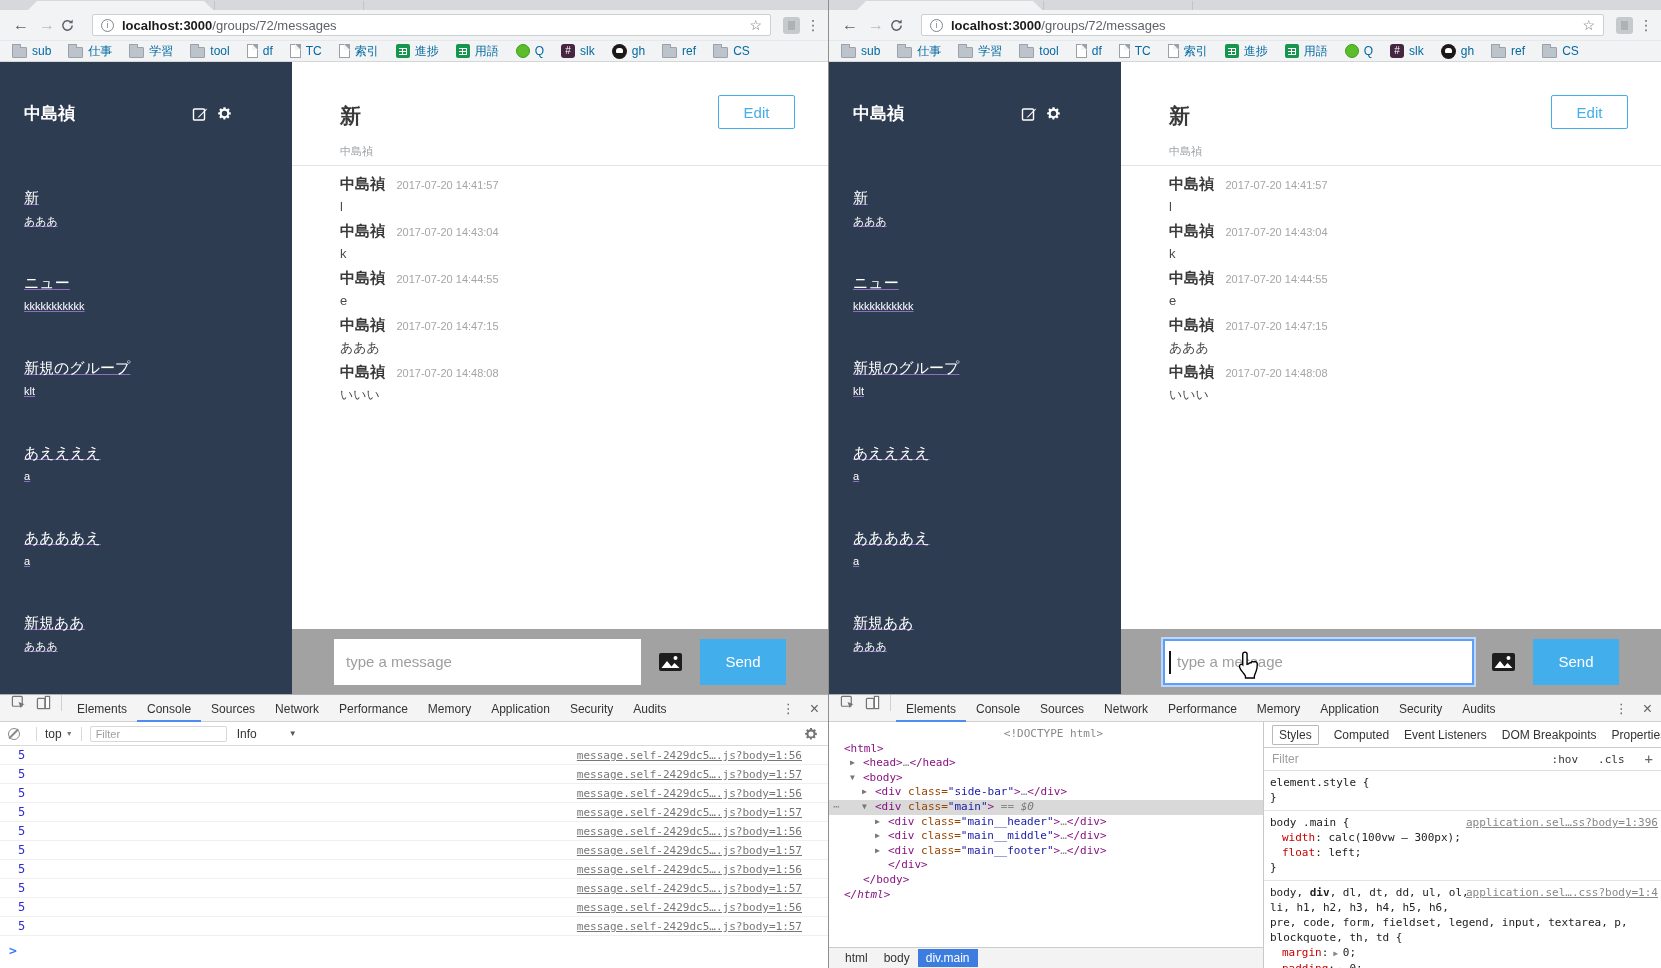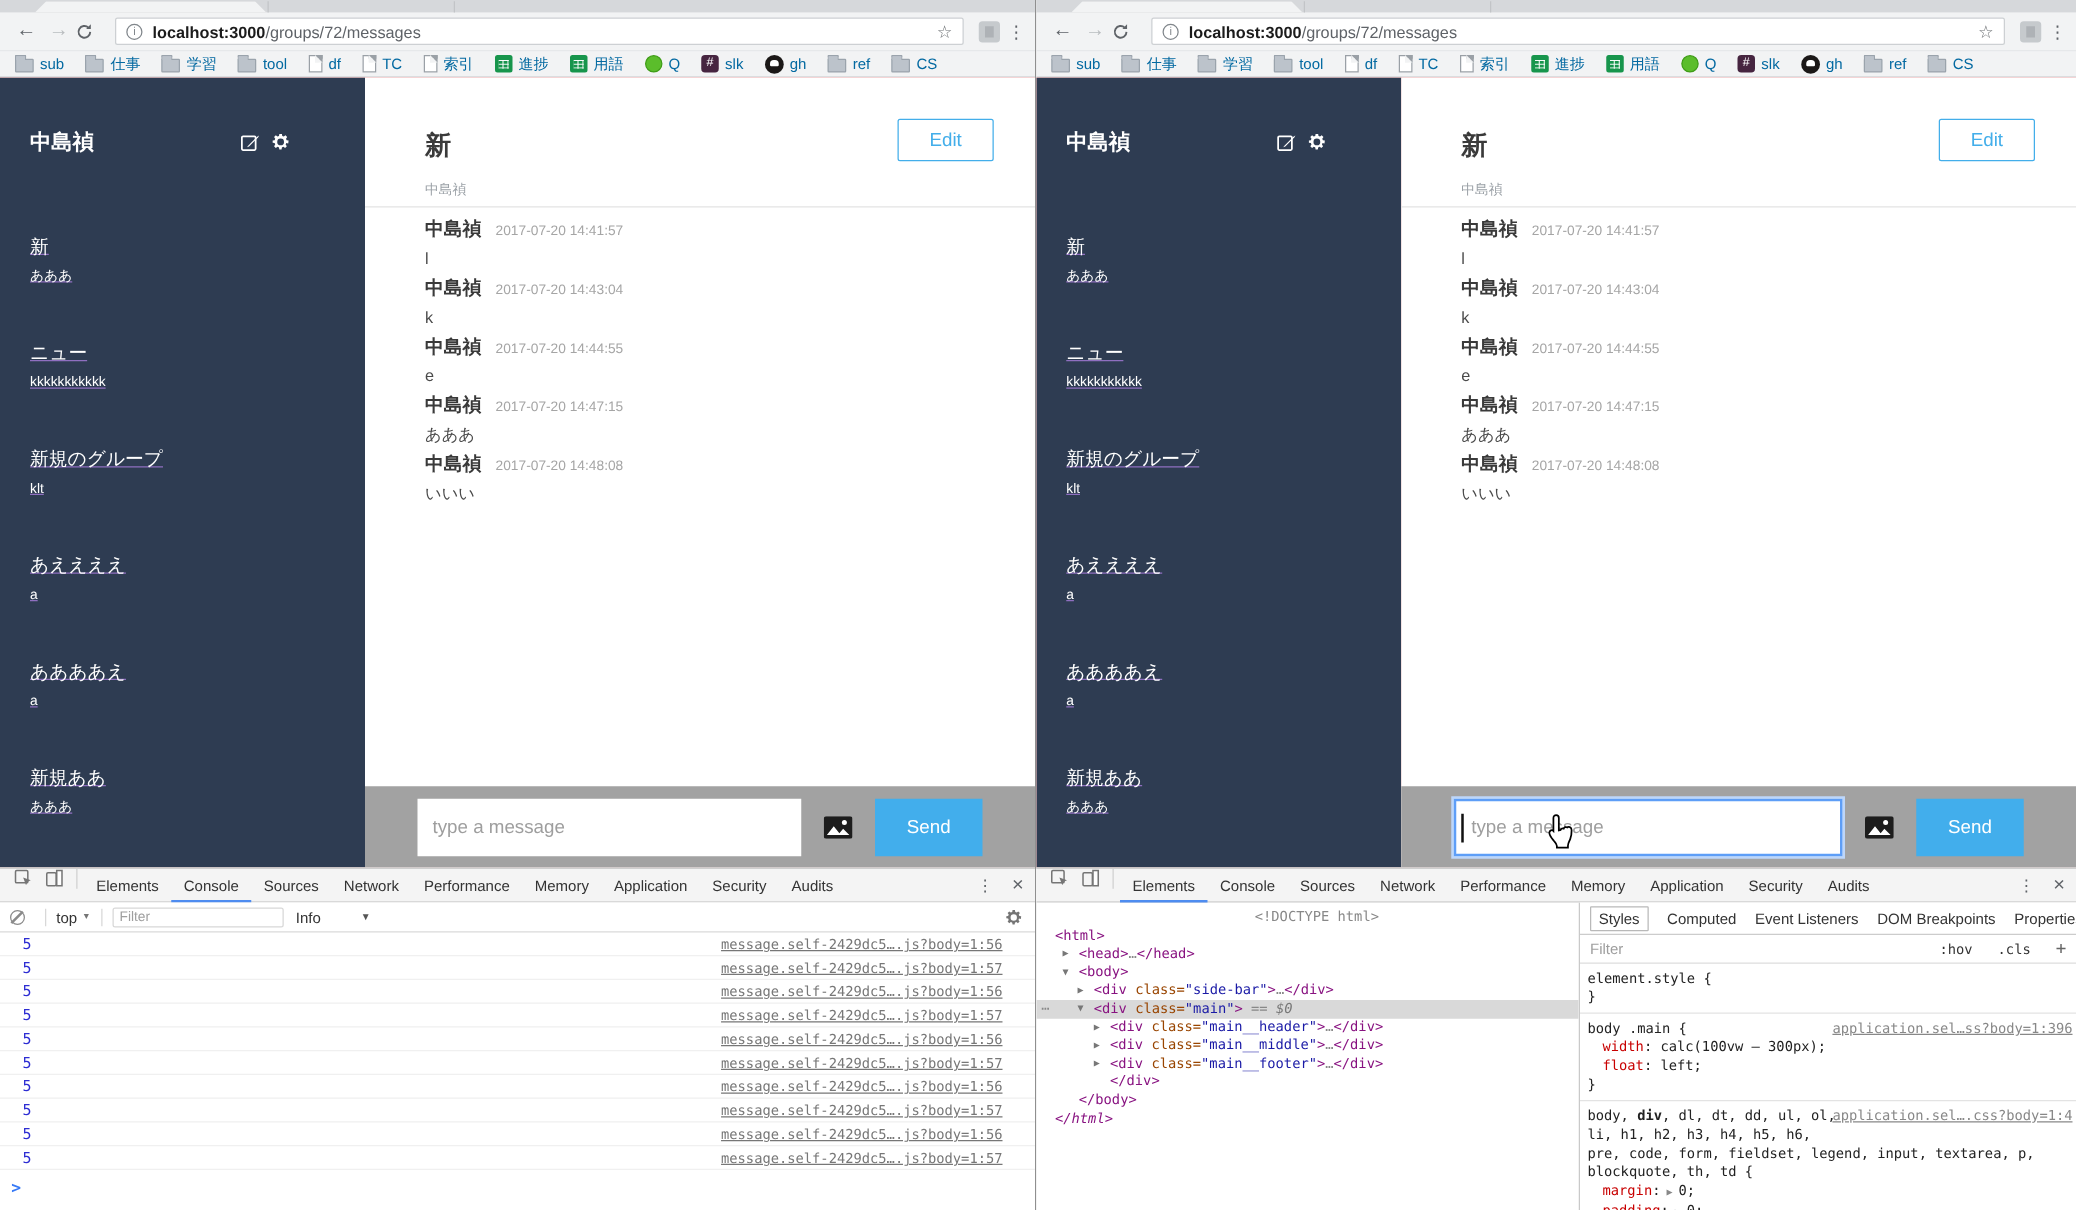--- a/index.html
+++ b/index.html
@@ -662,20 +662,25 @@
           <div class="dom-line" style="padding-left: 59px;">
           <span><span class="tk-t">&lt;/div&gt;</span></span>
         </div>
           <div class="dom-line" style="padding-left: 34px;">
           <span><span class="tk-t">&lt;/body&gt;</span></span>
         </div>
           <div class="dom-line" style="padding-left: 15px; font-style: italic;">
           <span><span class="tk-t">&lt;/html&gt;</span></span>
         </div>
         </div>
+      <div class="breadcrumb">
+          <span class="bc">html</span>
+          <span class="bc">body</span>
+          <span class="bc active">div.main</span>
+        </div>
       <div class="styles-pane">
         <div class="st-tabs">
             <span class="st-tab on">Styles</span>
             <span class="st-tab">Computed</span>
             <span class="st-tab">Event Listeners</span>
             <span class="st-tab">DOM Breakpoints</span>
             <span class="st-tab">Properties</span>
           </div>
         <div class="st-filter">
           <span>Filter</span>

